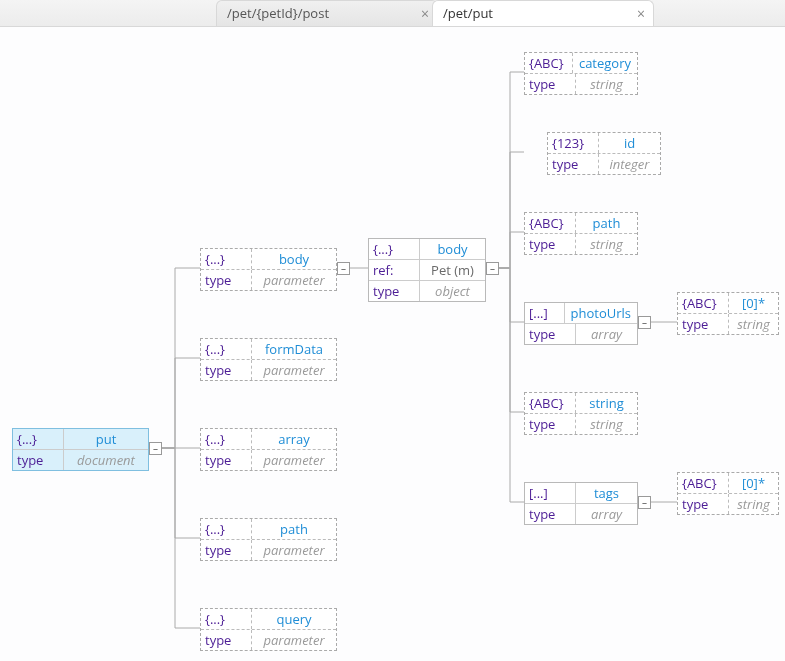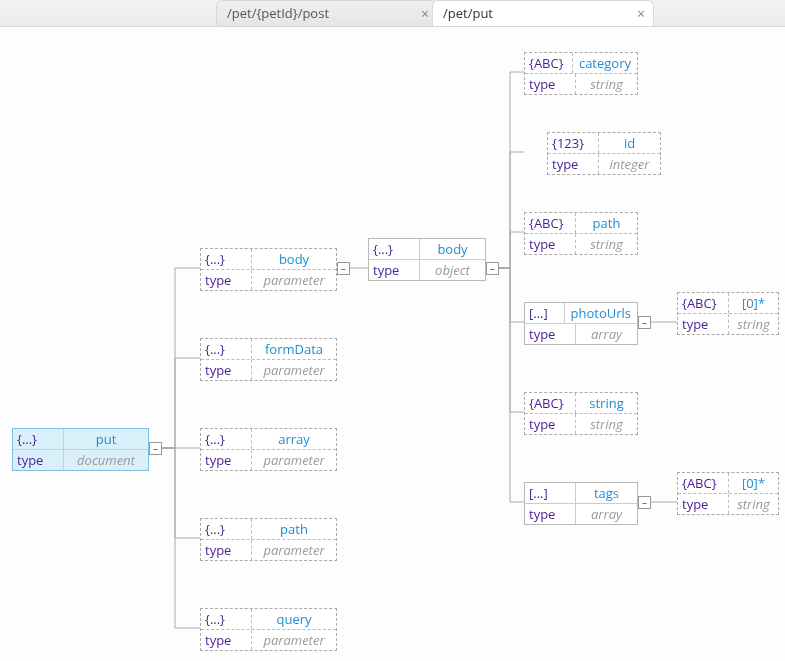--- a/index.html
+++ b/index.html
@@ -131,20 +131,24 @@
         <div class="cell-v typ">parameter</div>
       </div>
 </div>
 
 <div class="node" style="left:368px;top:238px;width:116px">
   <div class="row">
         <div class="cell-k">{...}</div>
         <div class="cell-v name">body</div>
       </div>
   <div class="row">
+        <div class="cell-k">ref:</div>
+        <div class="cell-v val">Pet (m)</div>
+      </div>
+  <div class="row">
         <div class="cell-k">type</div>
         <div class="cell-v typ">object</div>
       </div>
 </div>
 <div class="exp" style="left:486px;top:262px">–</div>
 
 <div class="node dashed" style="left:524px;top:52px;width:112px">
   <div class="row">
         <div class="cell-k">{ABC}</div>
         <div class="cell-v name">category</div>

